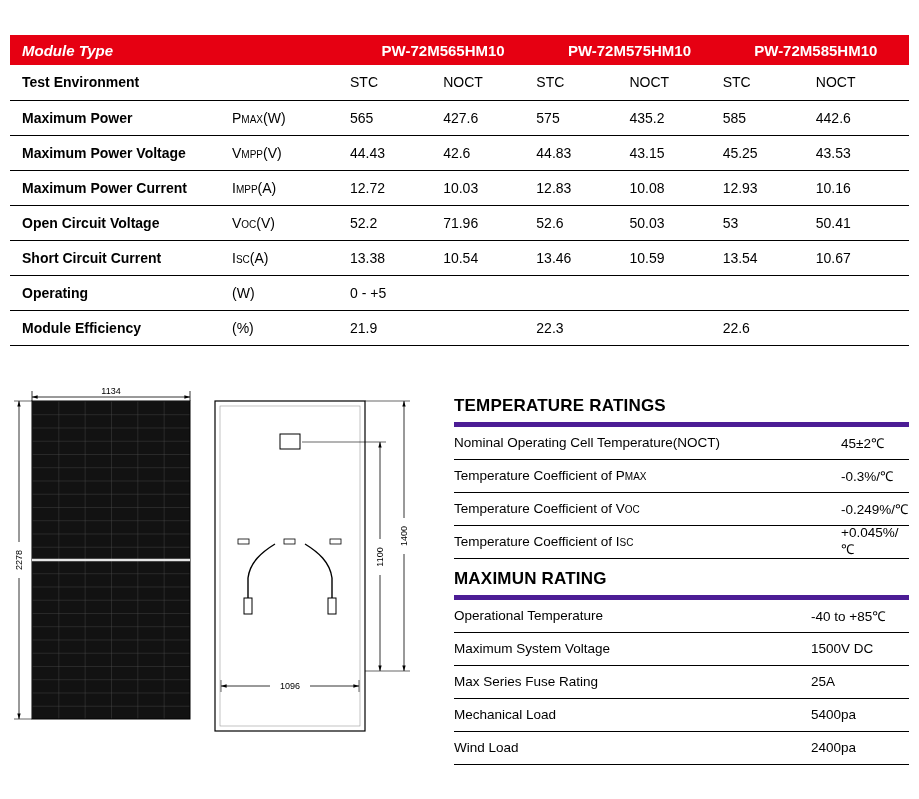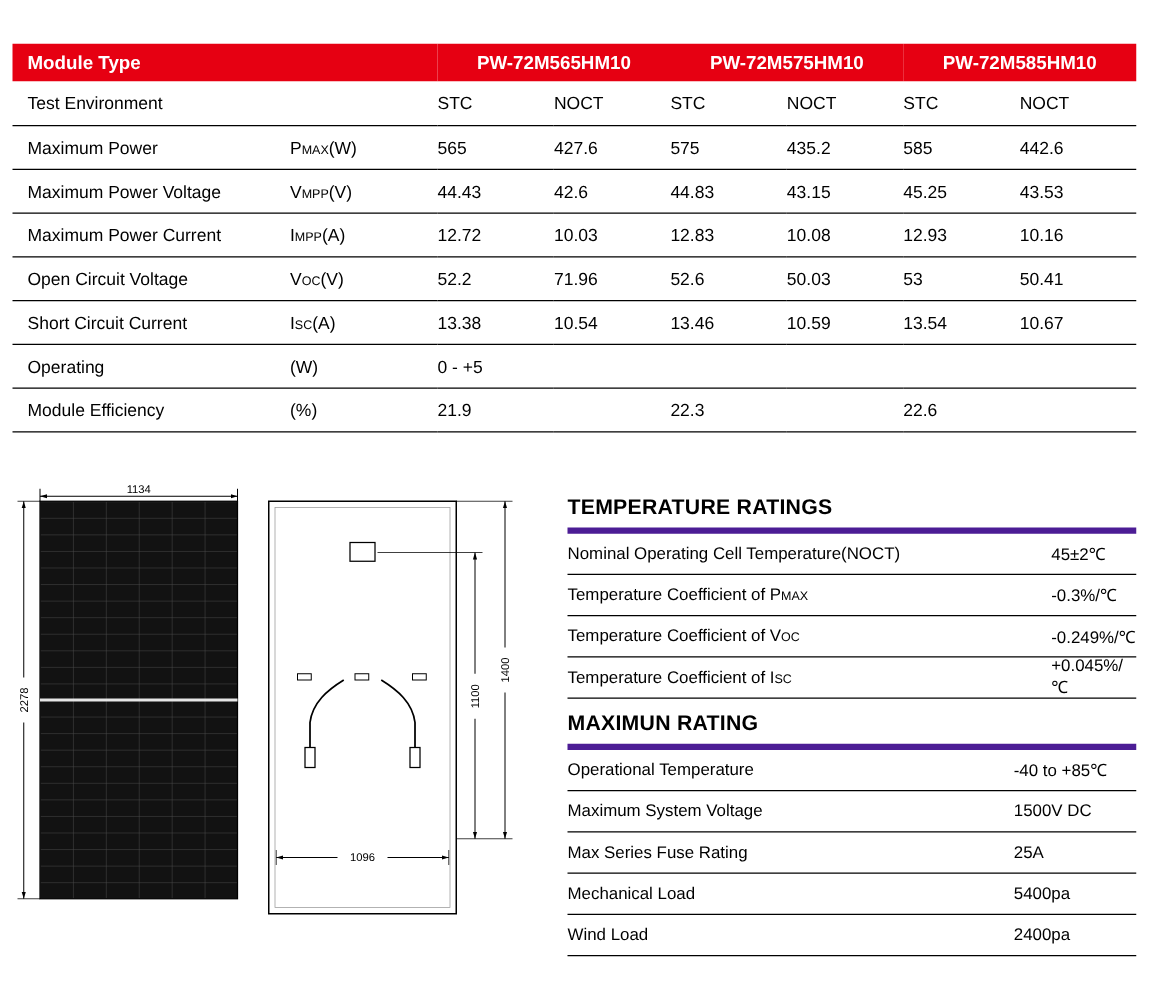--- a/index.html
+++ b/index.html
@@ -11,26 +11,26 @@
   .page { padding:35px 10px 0 10px; }
 
   
   table.spec { width:899px; border-collapse:collapse; table-layout:fixed; }
   .c-label { width:222px; }
   .c-sym   { width:118px; }
   .spec thead th {
     background:#e60012; color:#fff; font-size:15px; font-weight:bold;
     height:30px; text-align:center;
   }
-  .spec th.h-title { text-align:left; padding-left:12px; }
+  .spec th.h-title { text-align:left; padding-left:12px;font-style:italic; }
   .spec tbody td {
     height:35px; font-size:14px; border-bottom:1px solid #000;
     vertical-align:middle;
   }
-  .spec td.lab { padding-left:12px; text-align:left; }
+  .spec td.lab { padding-left:12px; text-align:left;font-weight:bold; }
   .spec td.sym { text-align:left; }
   .spec td.val { text-align:left; }
   .sub { font-size:10px; }
 
   
   .bottom { display:flex; margin-top:40px; }
   .drawings { width:444px; }
   .ratings { width:455px; padding-top:10px; }
 
   .ratings h2 {

